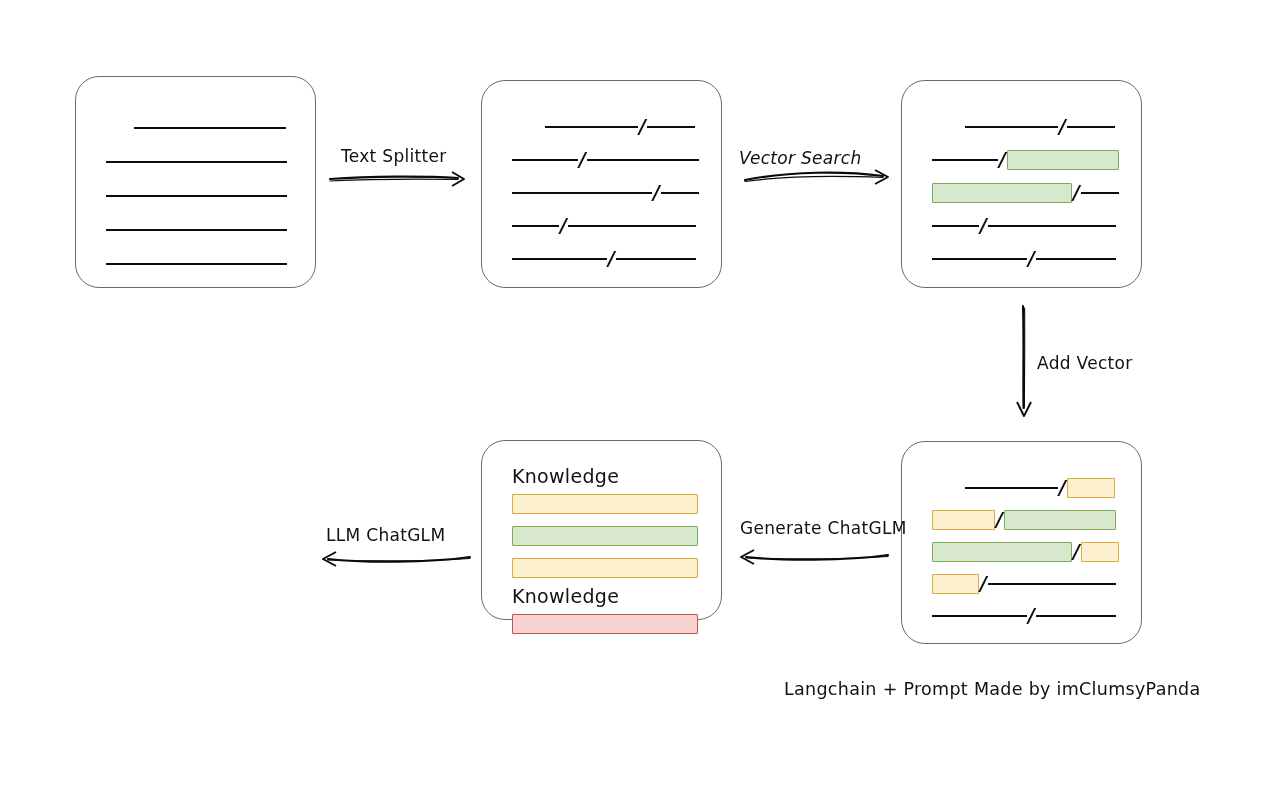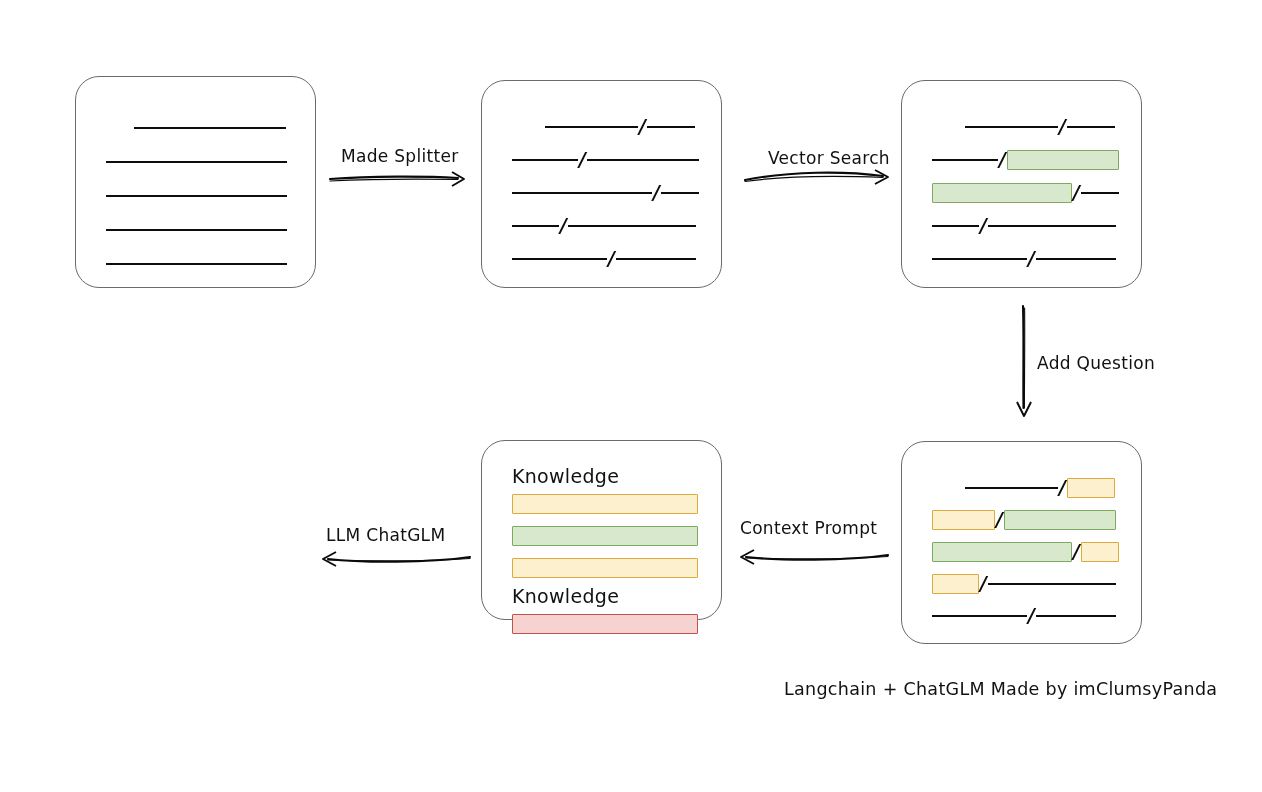--- a/index.html
+++ b/index.html
@@ -123,21 +123,21 @@
         </div>
         <div class="row" style="left: 30px; top: 144px;">
           <span class="seg" style="width: 181px;"></span>
         </div>
         <div class="row" style="left: 30px; top: 178px;">
           <span class="seg" style="width: 181px;"></span>
         </div>
       </div>
   </div>
 
-  <div class="hand edge-label" style="left:341px; top:146px;">Made Splitter</div>
+  <div class="hand edge-label" style="left:341px; top:146px;">Text Splitter</div>
   <svg class="arrow-svg" style="left:330px; top:168px;" width="140" height="22" viewBox="0 0 140 22">
     <path d="M0 11 C 40 8, 95 8, 128 10" stroke-width="2.1" stroke-linecap="round"></path>
     <path d="M0 13 C 42 11, 96 11, 128 11.5" stroke-width="1.2" stroke-linecap="round"></path>
     <polyline points="122,4 134,11 122,18" stroke-width="1.9" stroke-linejoin="round"></polyline>
   </svg>
 
   <div class="doc-box" style="left:481px; top:80px; width:241px; height:208px;">
     <div class="rows">
         <div class="row" style="left: 63px; top: 37px;">
           <span class="seg" style="width: 93px;"></span>
@@ -160,21 +160,21 @@
           <span class="seg" style="width: 128px;"></span>
         </div>
         <div class="row" style="left: 30px; top: 169px;">
           <span class="seg" style="width: 95px;"></span>
           <span class="slash">/</span>
           <span class="seg" style="width: 80px;"></span>
         </div>
       </div>
   </div>
 
-  <div class="hand edge-label" style="left:768px; top:148px;">Vector Search</div>
+  <div class="hand edge-label" style="left:739px; top:148px;font-style:italic;">Vector Search</div>
   <svg class="arrow-svg" style="left:745px; top:166px;" width="148" height="22" viewBox="0 0 148 22">
     <path d="M0 14 C 45 5, 100 5, 138 10" stroke-width="2.1" stroke-linecap="round"></path>
     <path d="M0 15.5 C 46 9, 100 10, 138 11.5" stroke-width="1.2" stroke-linecap="round"></path>
     <polyline points="130,4 143,11 130,18" stroke-width="1.9" stroke-linejoin="round"></polyline>
   </svg>
 
   <div class="doc-box" style="left:901px; top:80px; width:241px; height:208px;">
     <div class="rows">
         <div class="row" style="left: 63px; top: 37px;">
           <span class="seg" style="width: 93px;"></span>
@@ -202,21 +202,21 @@
           <span class="seg" style="width: 80px;"></span>
         </div>
       </div>
   </div>
 
   <svg class="arrow-svg" style="left:1012px; top:306px;" width="26" height="112" viewBox="0 0 26 112">
     <path d="M11 0 C 12 35, 11 75, 11.5 102" stroke-width="2.1" stroke-linecap="round"></path>
     <path d="M12.6 2 C 13 36, 12.4 76, 12.4 102" stroke-width="1.1" stroke-linecap="round"></path>
     <polyline points="5,96 12,110 19,96" stroke-width="1.9" stroke-linejoin="round"></polyline>
   </svg>
-  <div class="hand edge-label" style="left:1037px; top:353px;">Add Question</div>
+  <div class="hand edge-label" style="left:1037px; top:353px;">Add Vector</div>
 
   <div class="doc-box" style="left:901px; top:441px; width:241px; height:203px;">
     <div class="rows">
         <div class="row" style="left: 63px; top: 37px;">
           <span class="seg" style="width: 93px;"></span>
           <span class="slash">/</span>
           <span class="chip yellow" style="width: 48px;"></span>
         </div>
         <div class="row" style="left: 30px; top: 69px;">
           <span class="chip yellow" style="width: 63px;"></span>
@@ -234,21 +234,21 @@
           <span class="seg" style="width: 128px;"></span>
         </div>
         <div class="row" style="left: 30px; top: 165px;">
           <span class="seg" style="width: 95px;"></span>
           <span class="slash">/</span>
           <span class="seg" style="width: 80px;"></span>
         </div>
       </div>
   </div>
 
-  <div class="hand edge-label" style="left:740px; top:518px;">Context Prompt</div>
+  <div class="hand edge-label" style="left:740px; top:518px;">Generate ChatGLM</div>
   <svg class="arrow-svg" style="left:736px; top:546px;" width="152" height="22" viewBox="0 0 152 22">
     <path d="M152 9 C 110 15, 45 15, 10 11" stroke-width="2.1" stroke-linecap="round"></path>
     <path d="M152 10.5 C 110 13.5, 45 13, 10 12" stroke-width="1.2" stroke-linecap="round"></path>
     <polyline points="18,4 5,11 18,18" stroke-width="1.9" stroke-linejoin="round"></polyline>
   </svg>
 
   <div class="doc-box" style="left:481px; top:440px; width:241px; height:180px;">
     <div class="hand box-title" style="left:30px; top:24px;">Knowledge</div>
     <div class="bars">
         <div class="bar yellow" style="left: 30px; top: 53px; width: 186px;"></div>
@@ -262,15 +262,15 @@
   </div>
 
   <div class="hand edge-label" style="left:326px; top:525px;">LLM ChatGLM</div>
   <svg class="arrow-svg" style="left:318px; top:548px;" width="152" height="22" viewBox="0 0 152 22">
     <path d="M152 9 C 110 15, 45 15, 10 11" stroke-width="2.1" stroke-linecap="round"></path>
     <path d="M152 10.5 C 110 13.5, 45 13, 10 12" stroke-width="1.2" stroke-linecap="round"></path>
     <polyline points="18,4 5,11 18,18" stroke-width="1.9" stroke-linejoin="round"></polyline>
   </svg>
 
 
-  <div class="hand caption" style="left:784px; top:679px;">Langchain + ChatGLM Made by imClumsyPanda</div>
+  <div class="hand caption" style="left:784px; top:679px;">Langchain + Prompt Made by imClumsyPanda</div>
 
 </div>
 
 </body></html>

